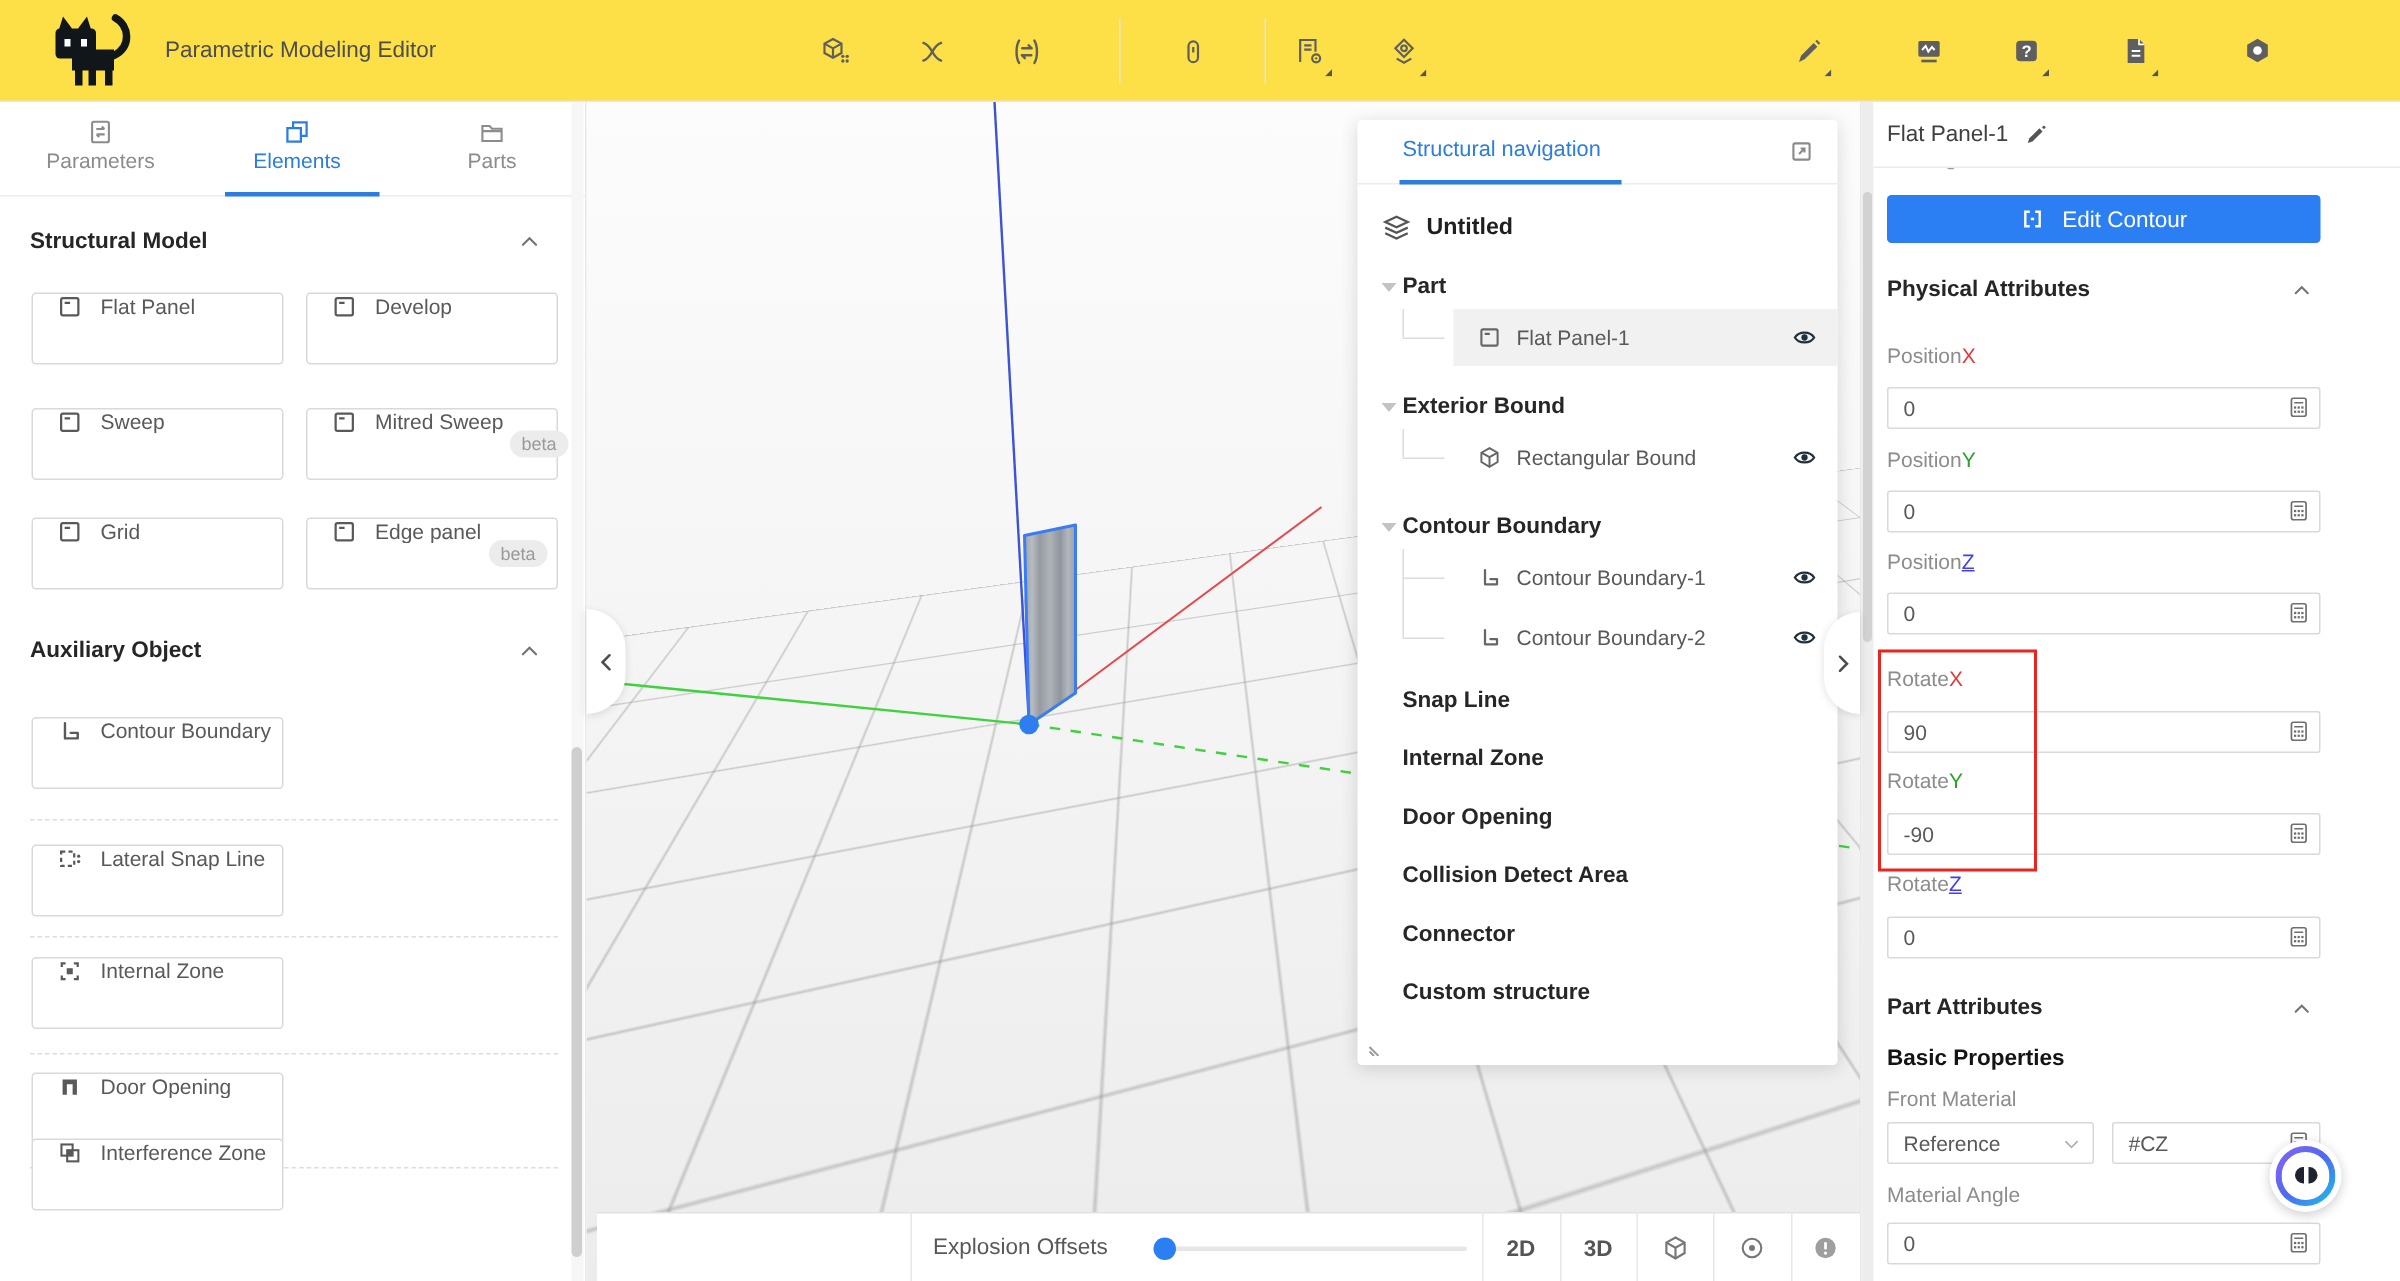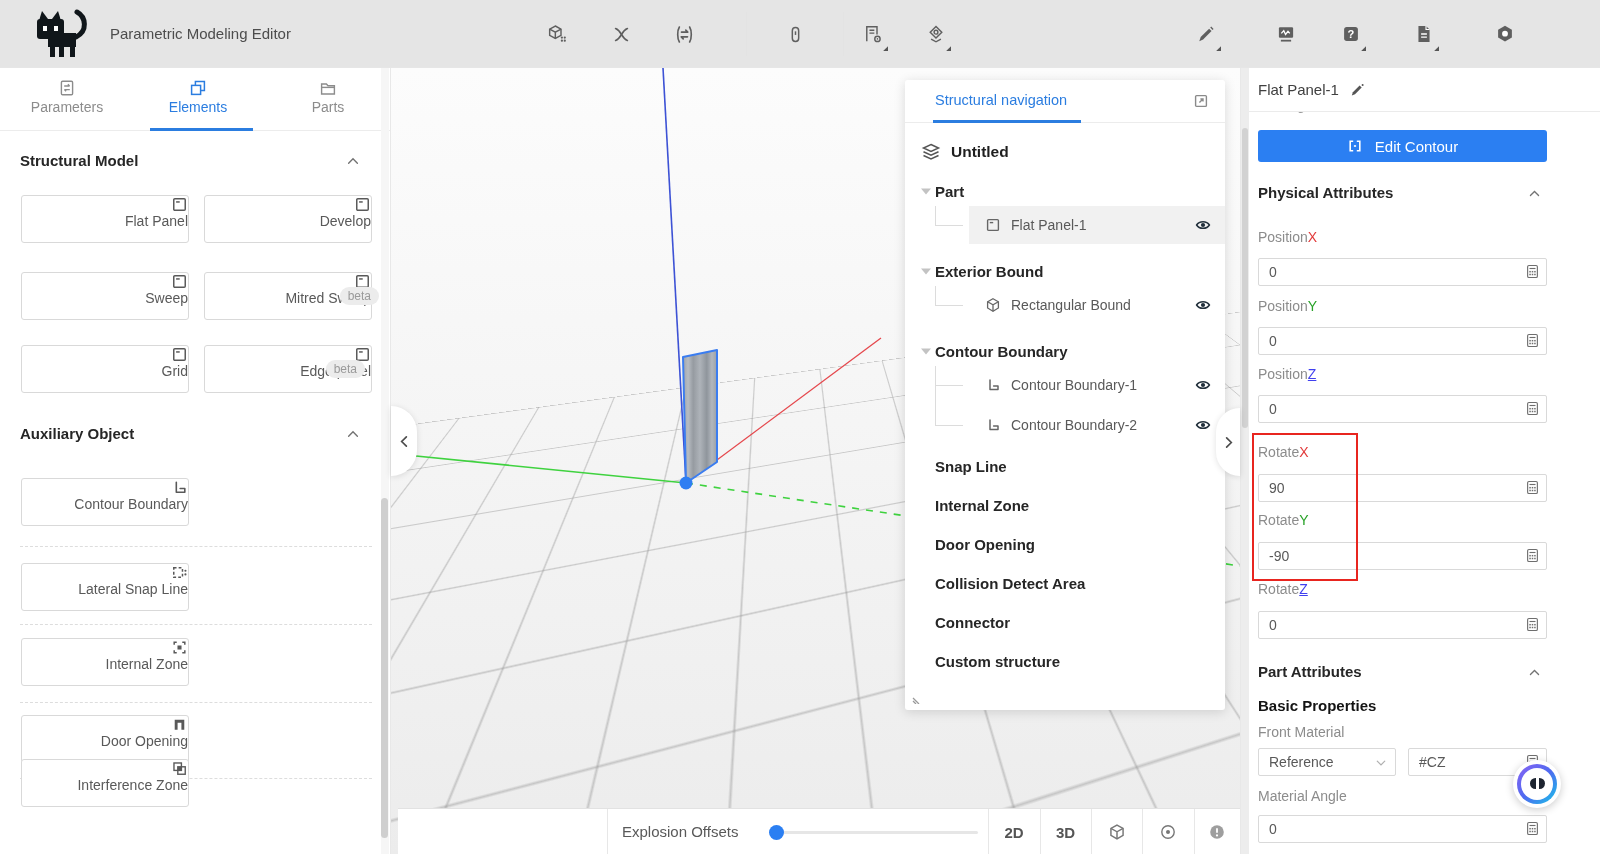--- a/index.html
+++ b/index.html
@@ -2,38 +2,38 @@
 <html><head>
 <meta charset="utf-8">
 <style>
   * { box-sizing: border-box; margin: 0; padding: 0; }
   html,body { width:1600px; height:854px; overflow:hidden; }
   body { font-family:"Liberation Sans","DejaVu Sans",sans-serif; background:#fff; position:relative; color:#595959; }
   svg { display:block; }
   .abs { position:absolute; }
 
   
-  #topbar { position:absolute; left:0; top:0; width:1600px; height:68px; background:#e5e5e5; border-bottom:1px solid #e6e6e6; z-index:30; }
+  #topbar { position:absolute; left:0; top:0; width:1600px; height:68px; background:#fde047; border-bottom:1px solid #e6e6e6; z-index:30; }
   #topbar .title { position:absolute; left:110px; top:0; line-height:68px; font-size:15px; color:#4d4d4d; }
   .tb-ic { position:absolute; top:16px; width:36px; height:36px; display:flex; align-items:center; justify-content:center; color:#5f5f5f; cursor:pointer; }
   .tb-div { position:absolute; top:12px; width:1px; height:44px; background:#e3e3e3; }
   .dd-tri { position:absolute; width:6px; height:6px; }
   .dd-tri svg { width:6px; height:6px; }
 
   
   #sidebar { position:absolute; left:0; top:68px; width:391px; bottom:0; background:#fff; border-right:1px solid #e8e8e8; z-index:20; }
   #tabsrow { position:absolute; left:0; top:0; width:100%; height:63px; border-bottom:1px solid #ececec;padding-left:27px; }
   .tab { position:absolute; top:0; width:110px; height:63px; text-align:center; cursor:pointer; color:#8c8c8c; }
   .tab .ti { margin:11px auto 2px; width:18px; height:18px; }
   .tab .tl { font-size:14px; }
   .tab.active { color:#2b7de0; }
   #tab-underline { position:absolute; left:150px; top:60px; width:103px; height:3px; background:#2b7de0; }
   .sec-hdr { position:absolute; left:20px; font-size:15px; font-weight:bold; color:#262626; }
   .sec-chev { position:absolute; left:346px; width:14px; height:14px; color:#737373; cursor:pointer; }
-  .ebtn { position:absolute; height:48px; background:#fff; border:1px solid #d9d9d9; border-radius:3px; display:flex; align-items:flex-end; cursor:pointer; overflow:visible;flex-direction:column; }
+  .ebtn { position:absolute; height:48px; background:#fff; border:1px solid #d9d9d9; border-radius:3px; display:flex; align-items:flex-start; cursor:pointer; overflow:visible; }
   .ebtn .bic { width:17px; height:17px; margin-left:16px; flex:none; color:#595959; }
   .ebtn .blb { margin-left:12px; font-size:14px; color:#595959; white-space:nowrap; overflow:hidden; line-height:16px; }
   .col1 { left:21px; width:168px; }
   .col2 { left:204px; width:168px; }
   .badge { position:absolute; right:-8px; top:50%; transform:translateY(-50%); background:#ececec; color:#9a9a9a; font-size:12px; padding:2px 8px; border-radius:10px; z-index:2; }
   .badge.inside { right:6px; }
   .dash { position:absolute; left:20px; width:352px; border-top:1px dashed #ddd; }
   #sb-scroll { position:absolute; right:1px; top:0; bottom:0; width:8px; background:#f6f6f6; }
   #sb-thumb { position:absolute; right:1px; width:7px; top:430px; height:340px; background:#cfcfcf; border-radius:4px; }
 

